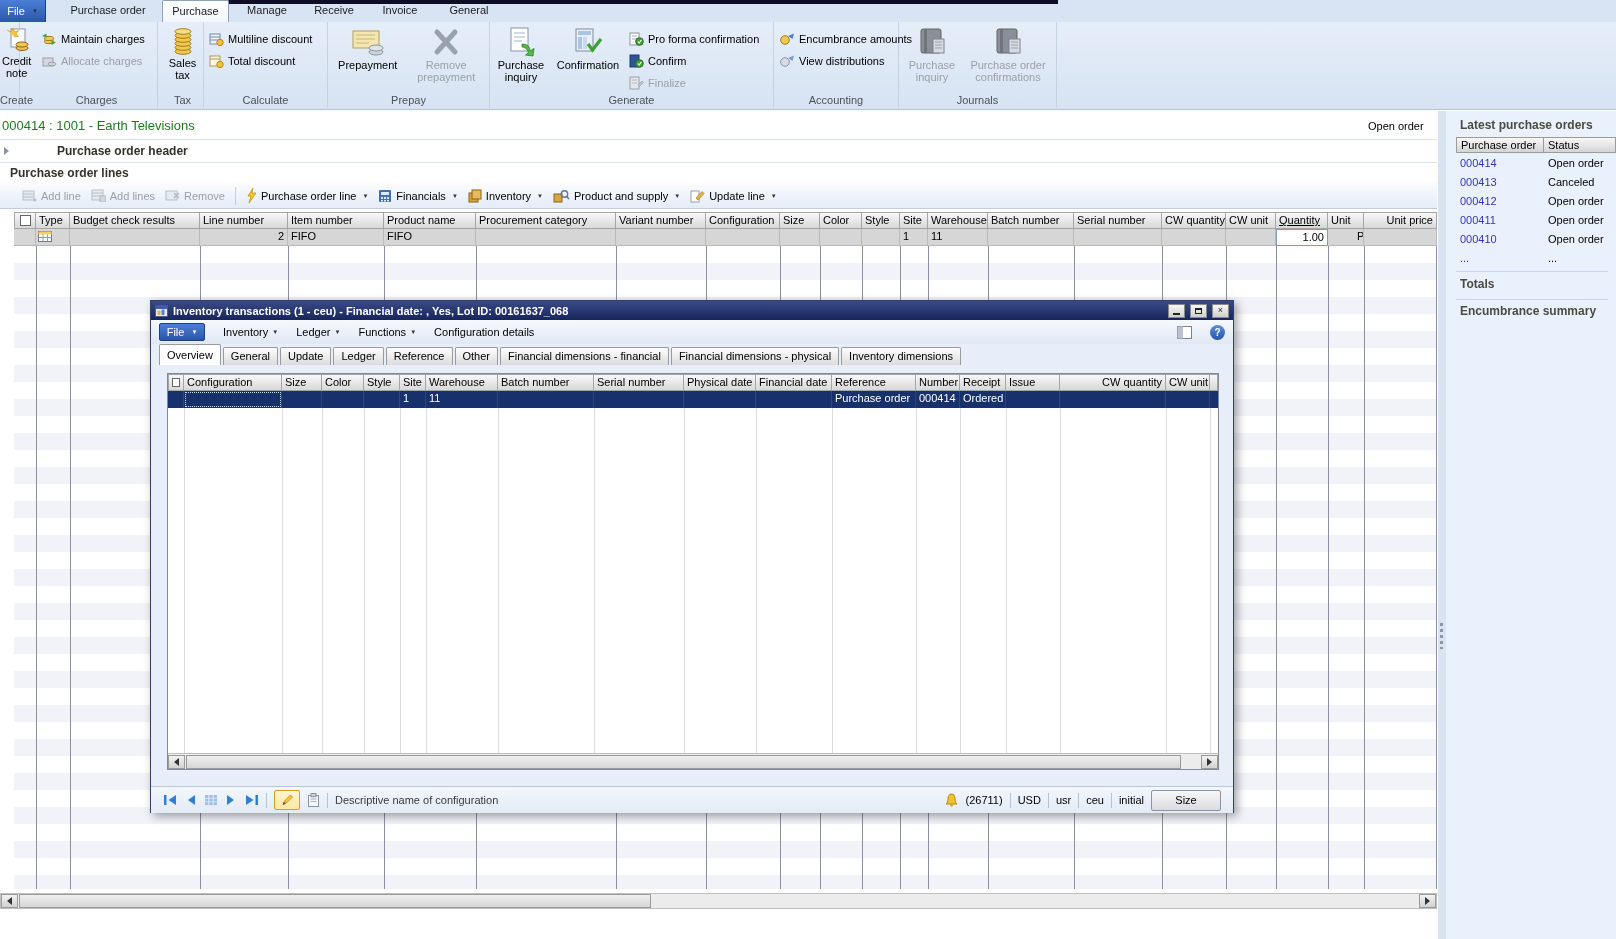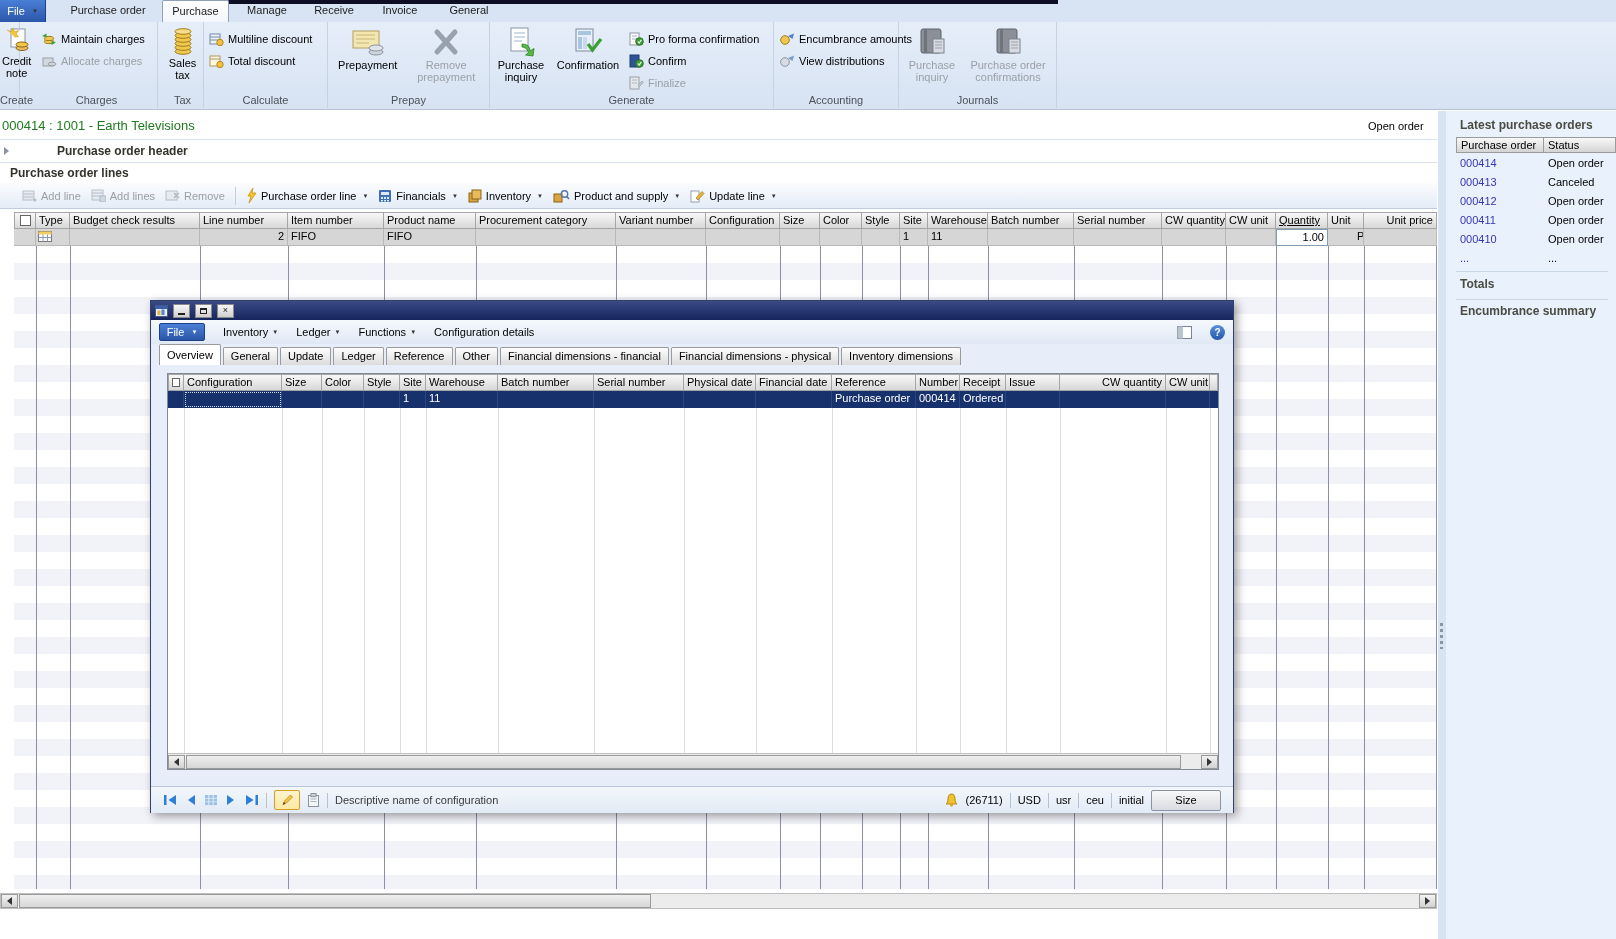--- a/index.html
+++ b/index.html
@@ -549,20 +549,21 @@
 </div>
 
 <div id="dialog" class="abs">
   <div id="dlg-titlebar">
     <svg width="13" height="12">
         <rect x="0.5" y="0.5" width="12" height="11" fill="#e8edf5" stroke="#4a5a80"></rect>
         <rect x="0.5" y="0.5" width="12" height="3.5" fill="#3c5ea8"></rect>
         <rect x="2.5" y="5.5" width="3" height="4.5" fill="#e8b33c"></rect>
         <rect x="6.5" y="4.5" width="3" height="5.5" fill="#4f83c9"></rect>
       </svg>
+    <div id="dlg-title">Inventory transactions (1 - ceu) - Financial date: , Yes, Lot ID: 00161637_068</div>
     <div class="winbtn">
         <span class="minglyph"></span>
       </div>
     <div class="winbtn">
         <span class="maxglyph"></span>
       </div>
     <div class="winbtn">
         <span>×</span>
       </div>
   </div>

